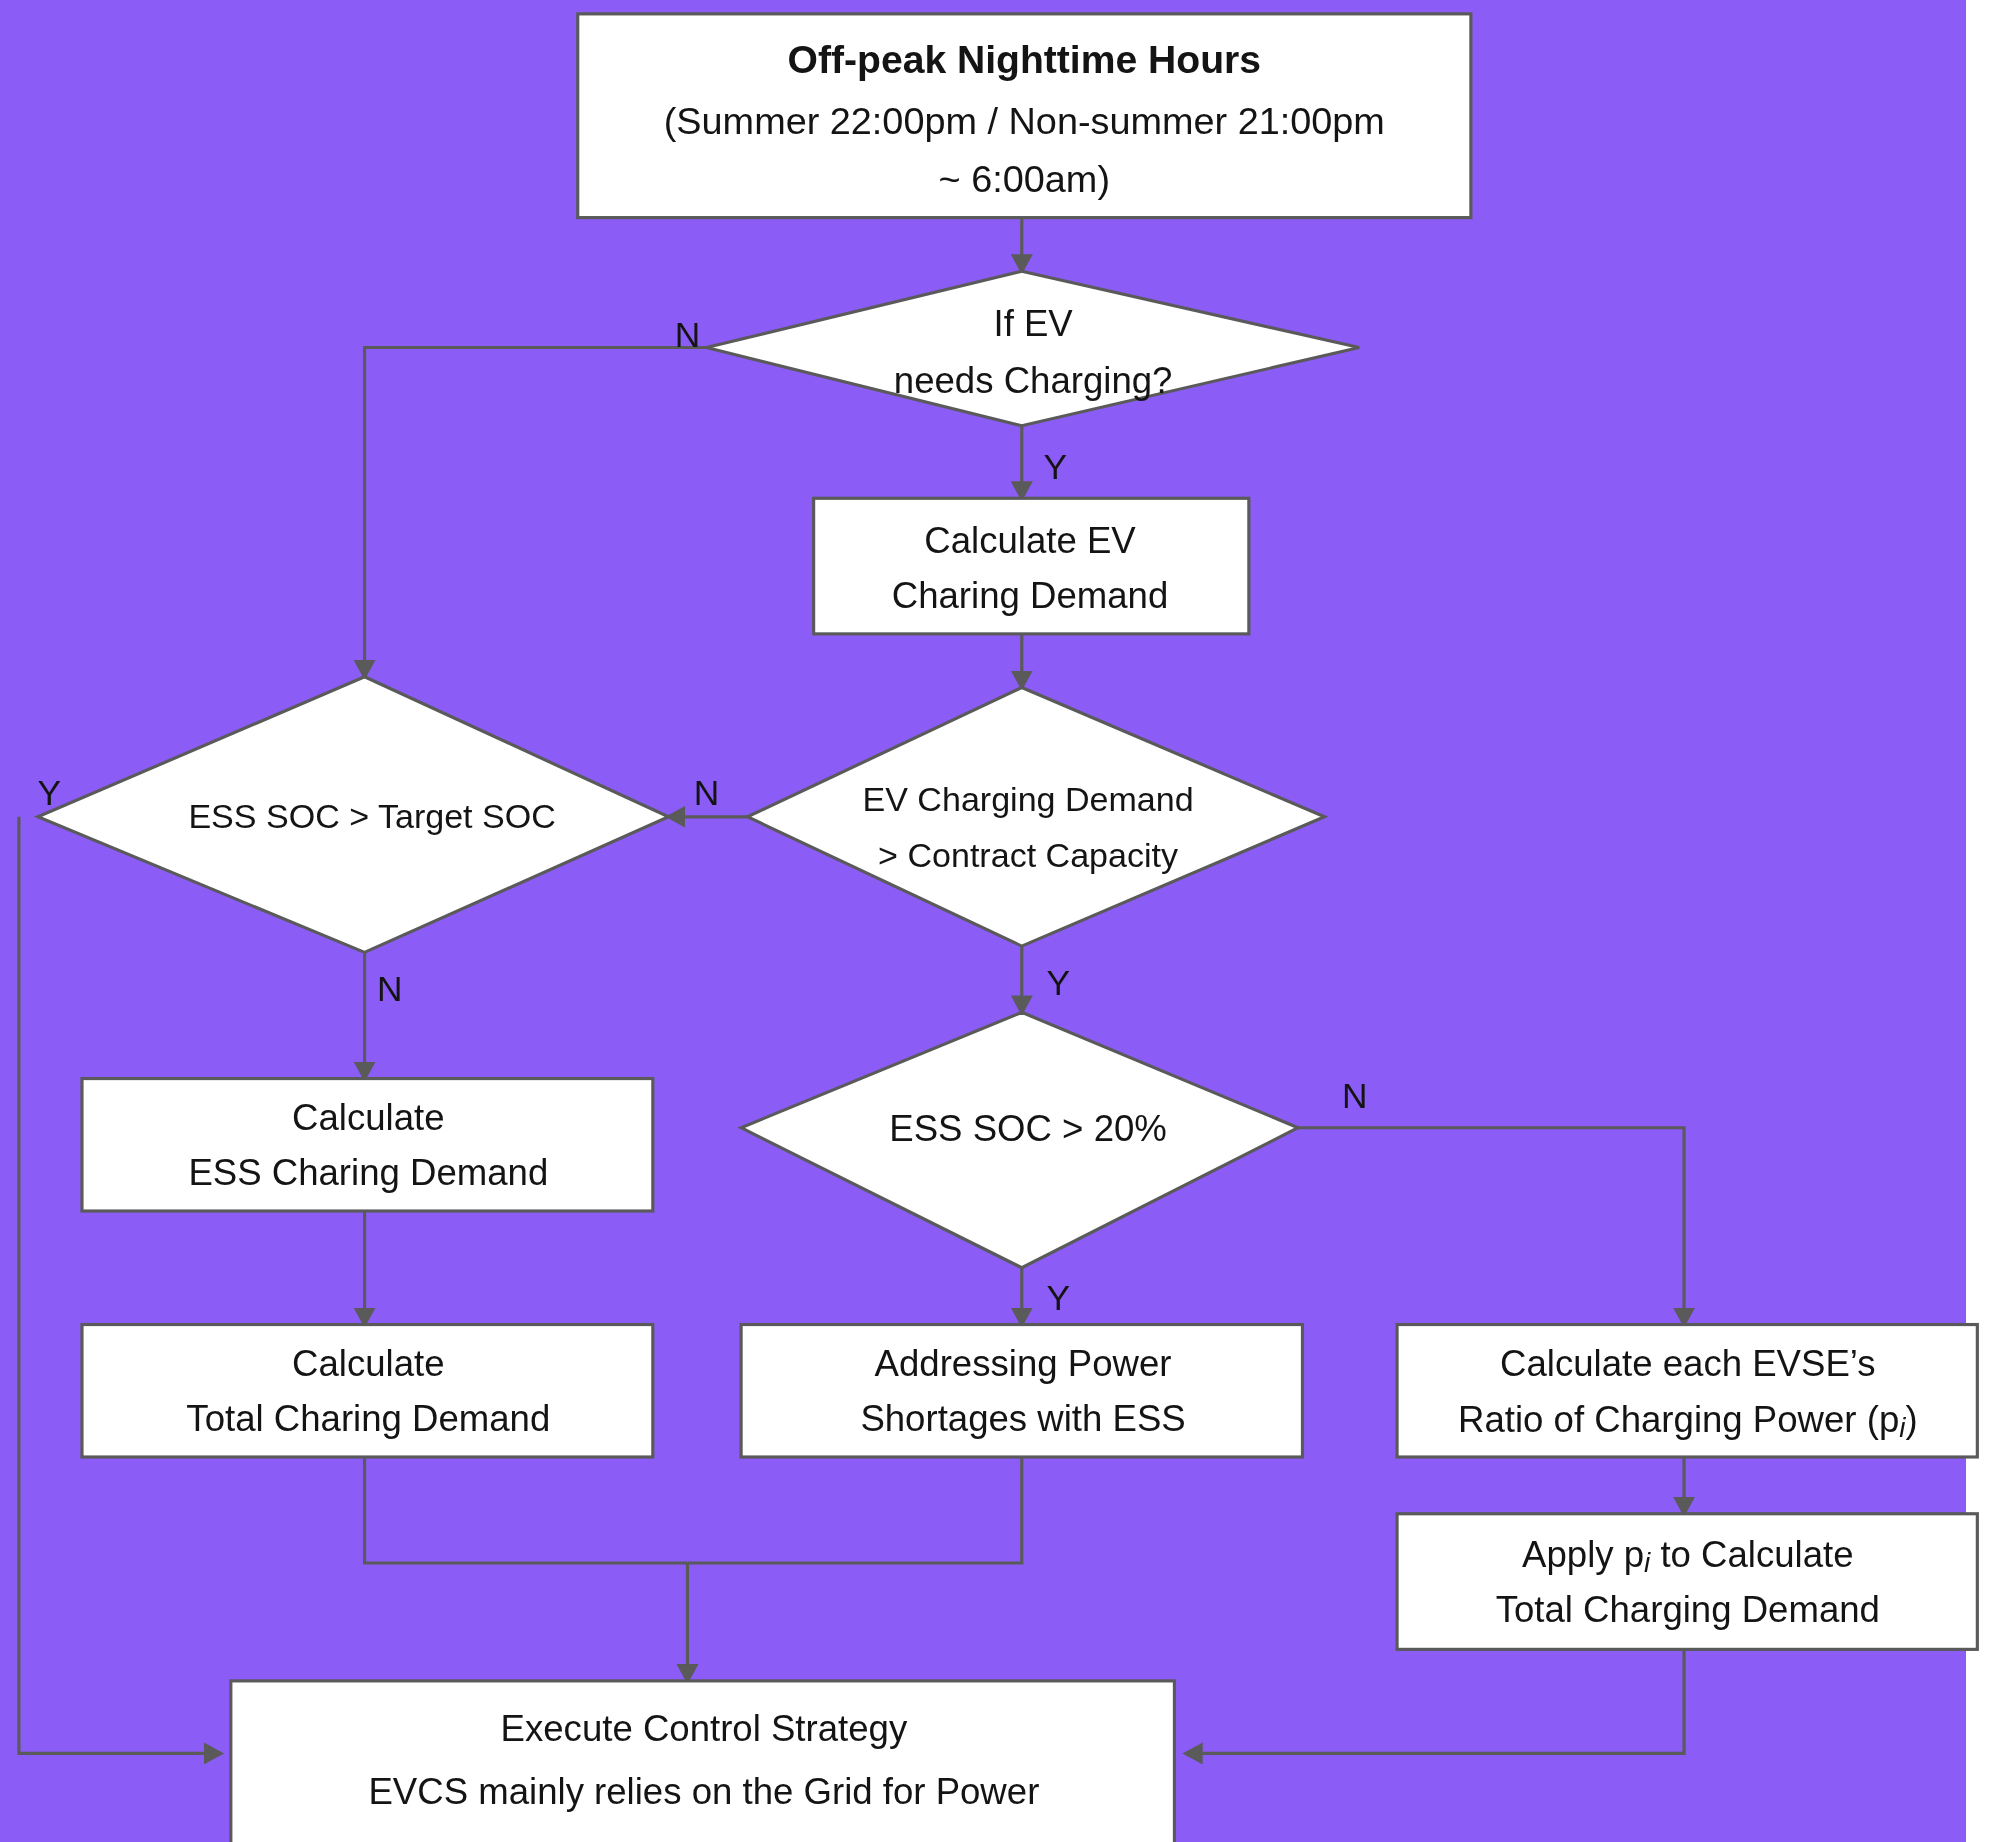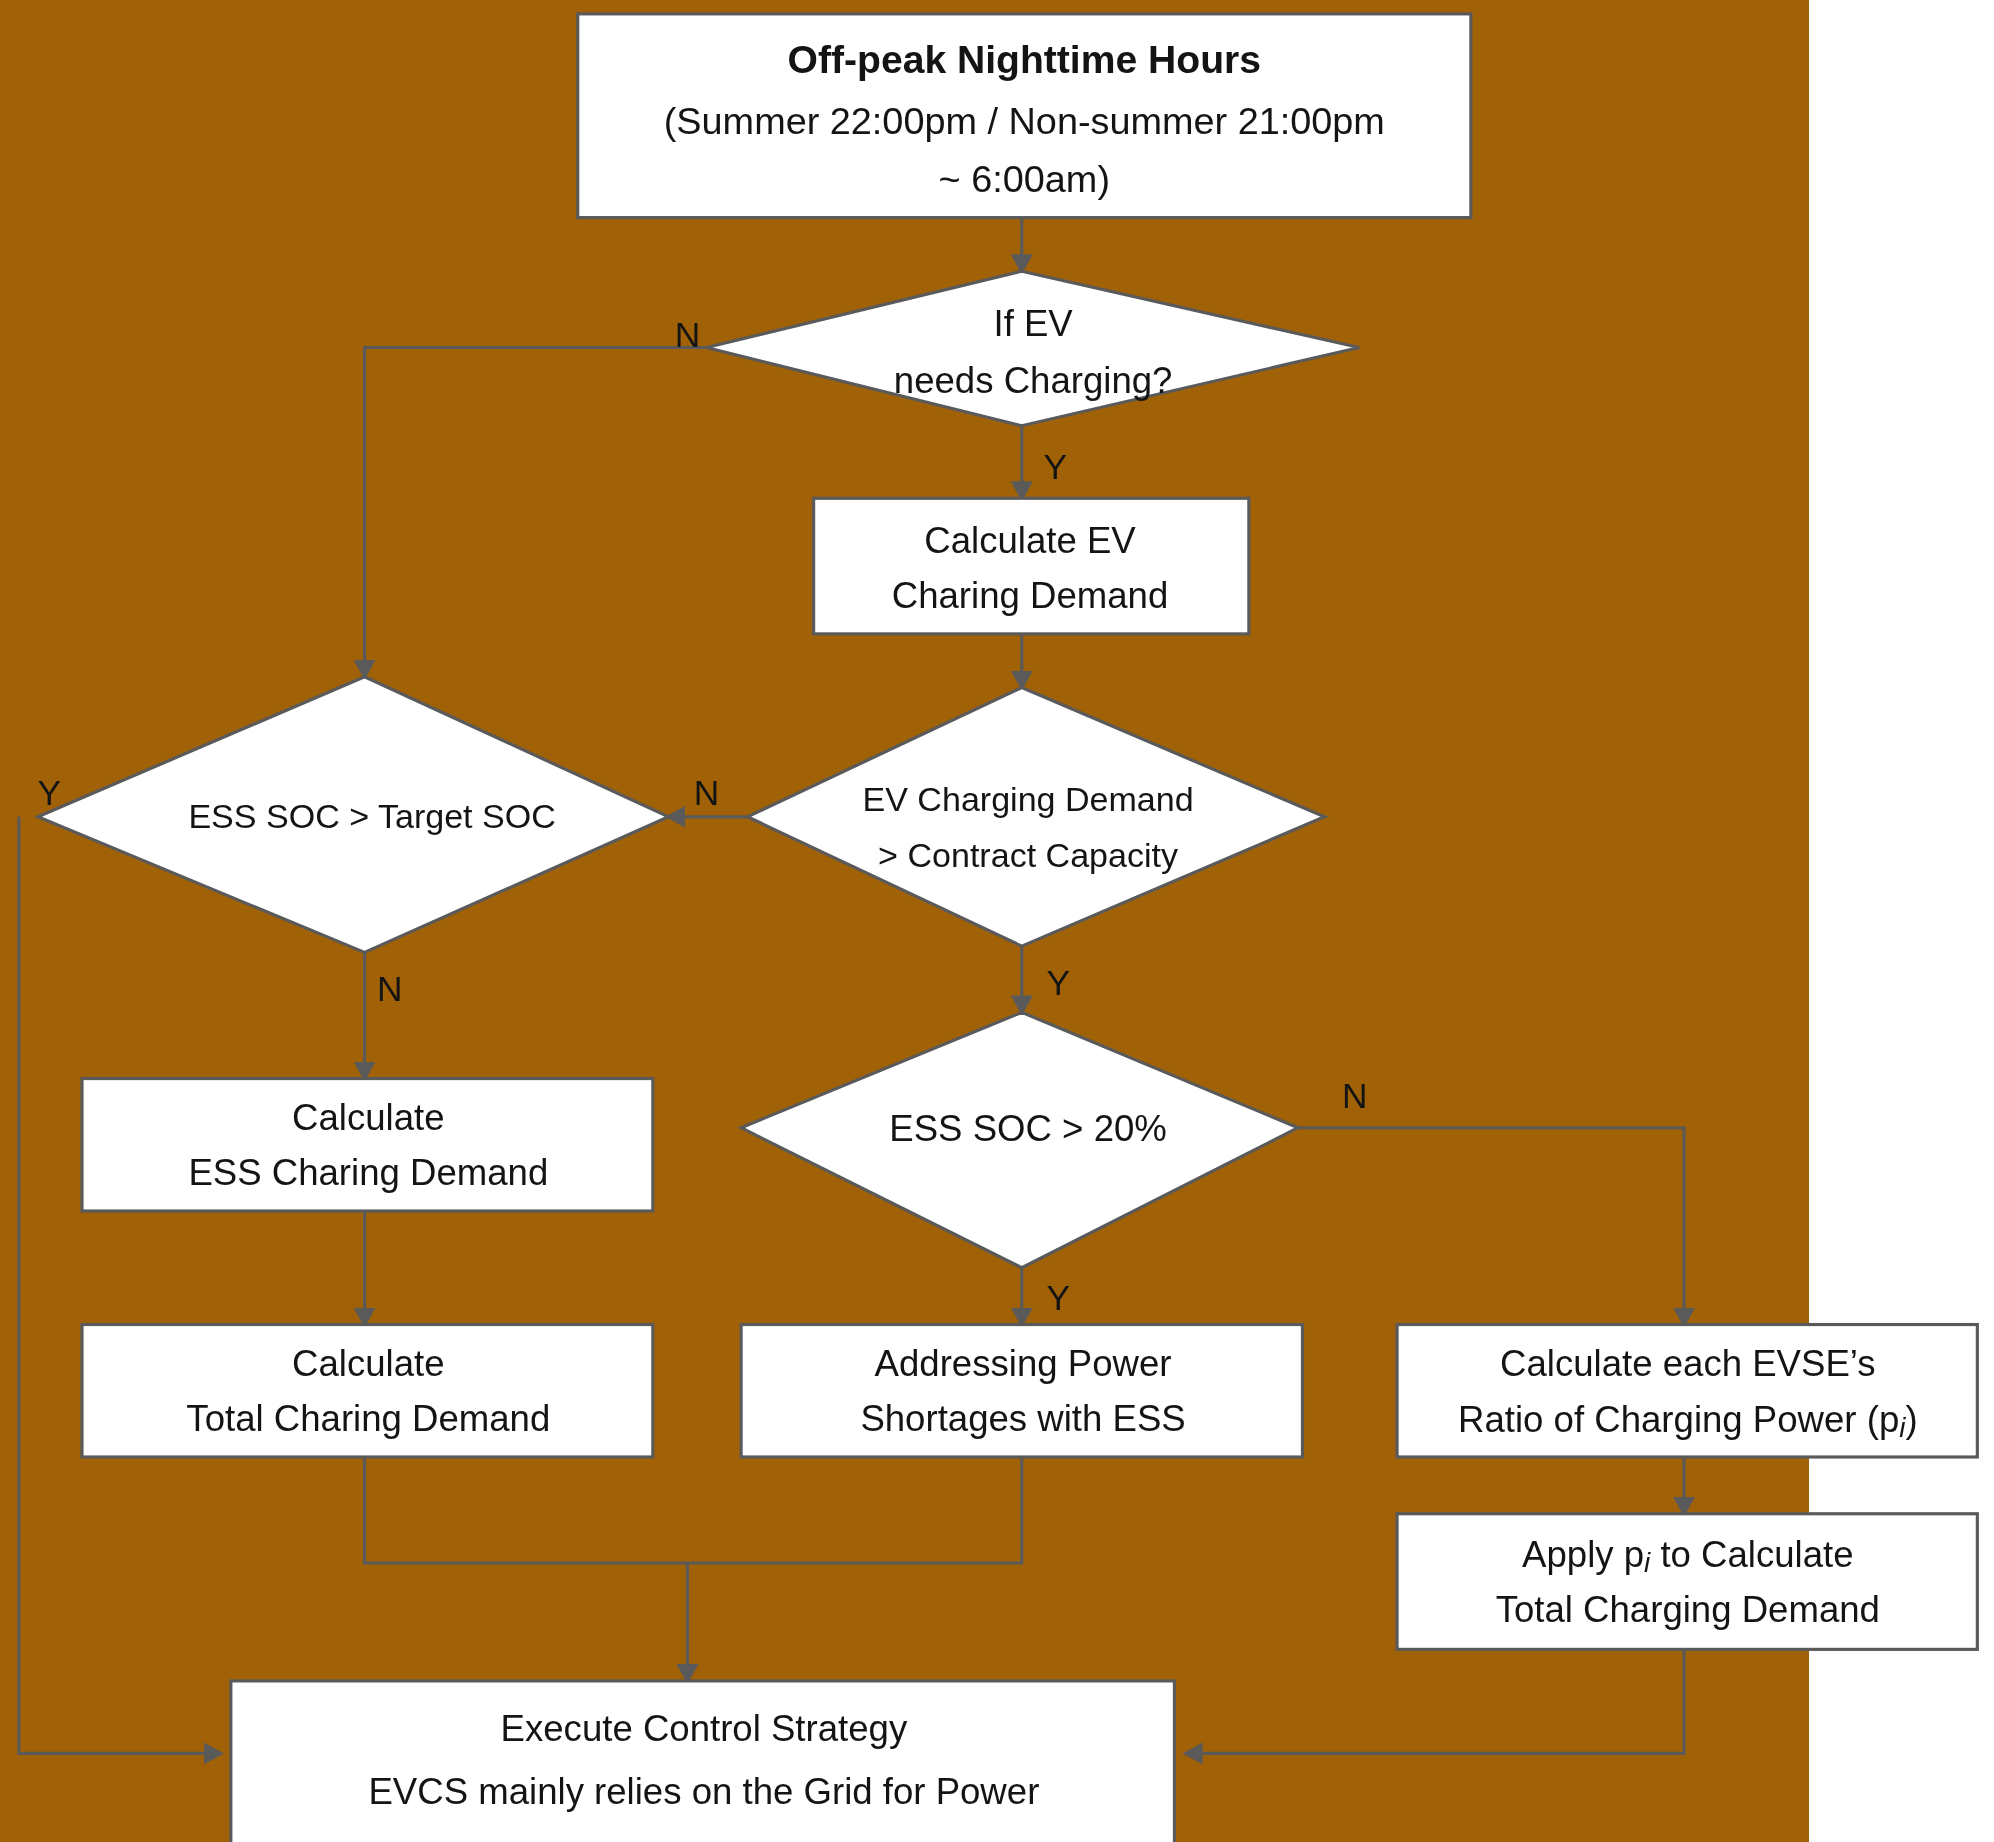--- a/index.html
+++ b/index.html
@@ -2,23 +2,23 @@
 <html style="font-size:10px"><head>
 <meta charset="utf-8">
 <style>
   html, body {
     margin: 0;
     padding: 0;
     background: #ffffff;
   }
   #flow-root {
     position: relative;
-    width: 1809px;
+    width: 1966px;
     height: 1843px;
-    background: #a16207;
+    background: #8b5cf6;
     font-family: "Liberation Sans", sans-serif;
   }
   svg.flow-canvas {
     position: absolute;
     top: 0; left: 0;
     width: 1995px;
     height: 1843px;
     display: block;
   }
   .shape-stroke { stroke: #5a5a5a; stroke-width: 5; fill: #ffffff; }

